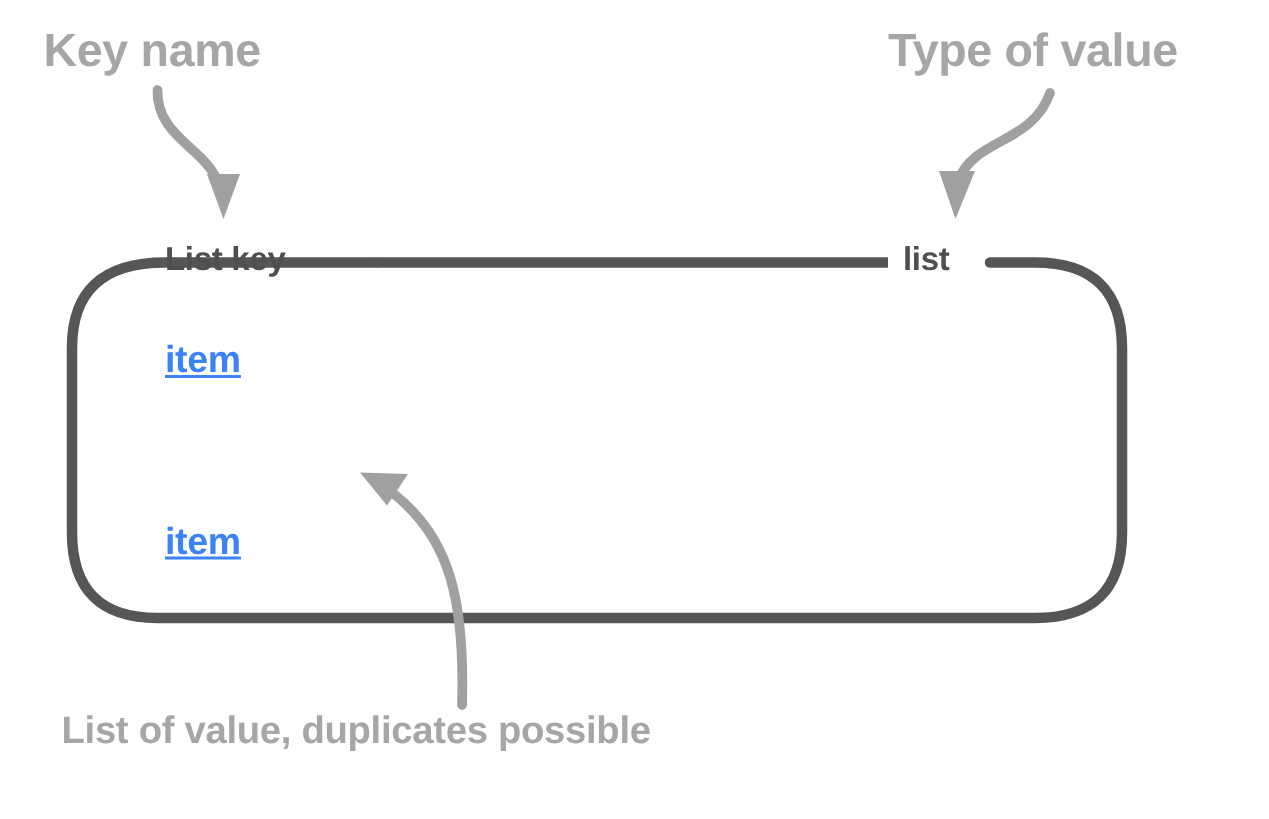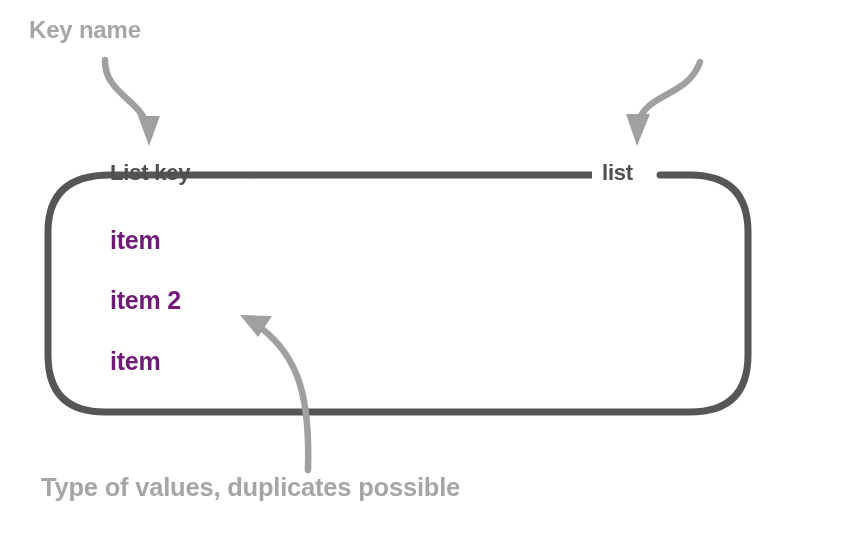--- a/index.html
+++ b/index.html
@@ -25,21 +25,21 @@
     height: 546px;
   }
   .lbl {
     position: absolute;
     color: #a6a6a6;
     font-weight: bold;
     white-space: nowrap;
     letter-spacing: -0.2px;
   }
   .annot-label {
-    font-size: 24px;
+    font-size: 31px;
   }
   #annot-key-name { left: 29px; top: 16px; }
   #annot-type-of-value { left: 592px; top: 16px; }
   #annot-list-values {
     left: 41px;
     top: 473px;
     font-size: 25.5px;
   }
   .node-text {
     position: absolute;
@@ -54,25 +54,26 @@
     font-size: 22px;
   }
   #node-type-label {
     left: 602px;
     top: 160px;
     font-size: 22px;
   }
   .list-item {
     position: absolute;
     left: 110px;
-    color: #701a75;
+    color: #3b82f6;
     font-weight: bold;
     font-size: 25px;
     white-space: nowrap;
     letter-spacing: -0.2px;
+    text-decoration: underline;
   }
   #list-item-0 { top: 226px; }
   #list-item-1 { top: 286px; }
   #list-item-2 { top: 347px; }
 </style>
 </head>
 <body>
 
 <div id="canvas">
 
@@ -93,26 +94,26 @@
     </g>
 
     <g>
       <path d="M 308 470 C 310 400 300 358 261 328" fill="none" stroke="#a0a0a0" stroke-width="6.5" stroke-linecap="round"></path>
       <path d="M 240 315 L 272 316 L 258 337 Z" fill="#a0a0a0"></path>
     </g>
   </svg>
 
   <div class="lbl annot-label" id="annot-key-name">Key name</div>
 
+  <div class="lbl annot-label" id="annot-type-of-value">Type of value</div>
 
-  <div class="lbl" id="annot-list-values">Type of values, duplicates possible</div>
+  <div class="lbl" id="annot-list-values">List of value, duplicates possible</div>
 
   <div class="node-text" id="node-key-label">List key</div>
 
   <div class="node-text" id="node-type-label">list</div>
 
   <div class="list-item" id="list-item-0">item</div>
 
-  <div class="list-item" id="list-item-1">item 2</div>
 
   <div class="list-item" id="list-item-2">item</div>
 
 </div>
 
 </body></html>

